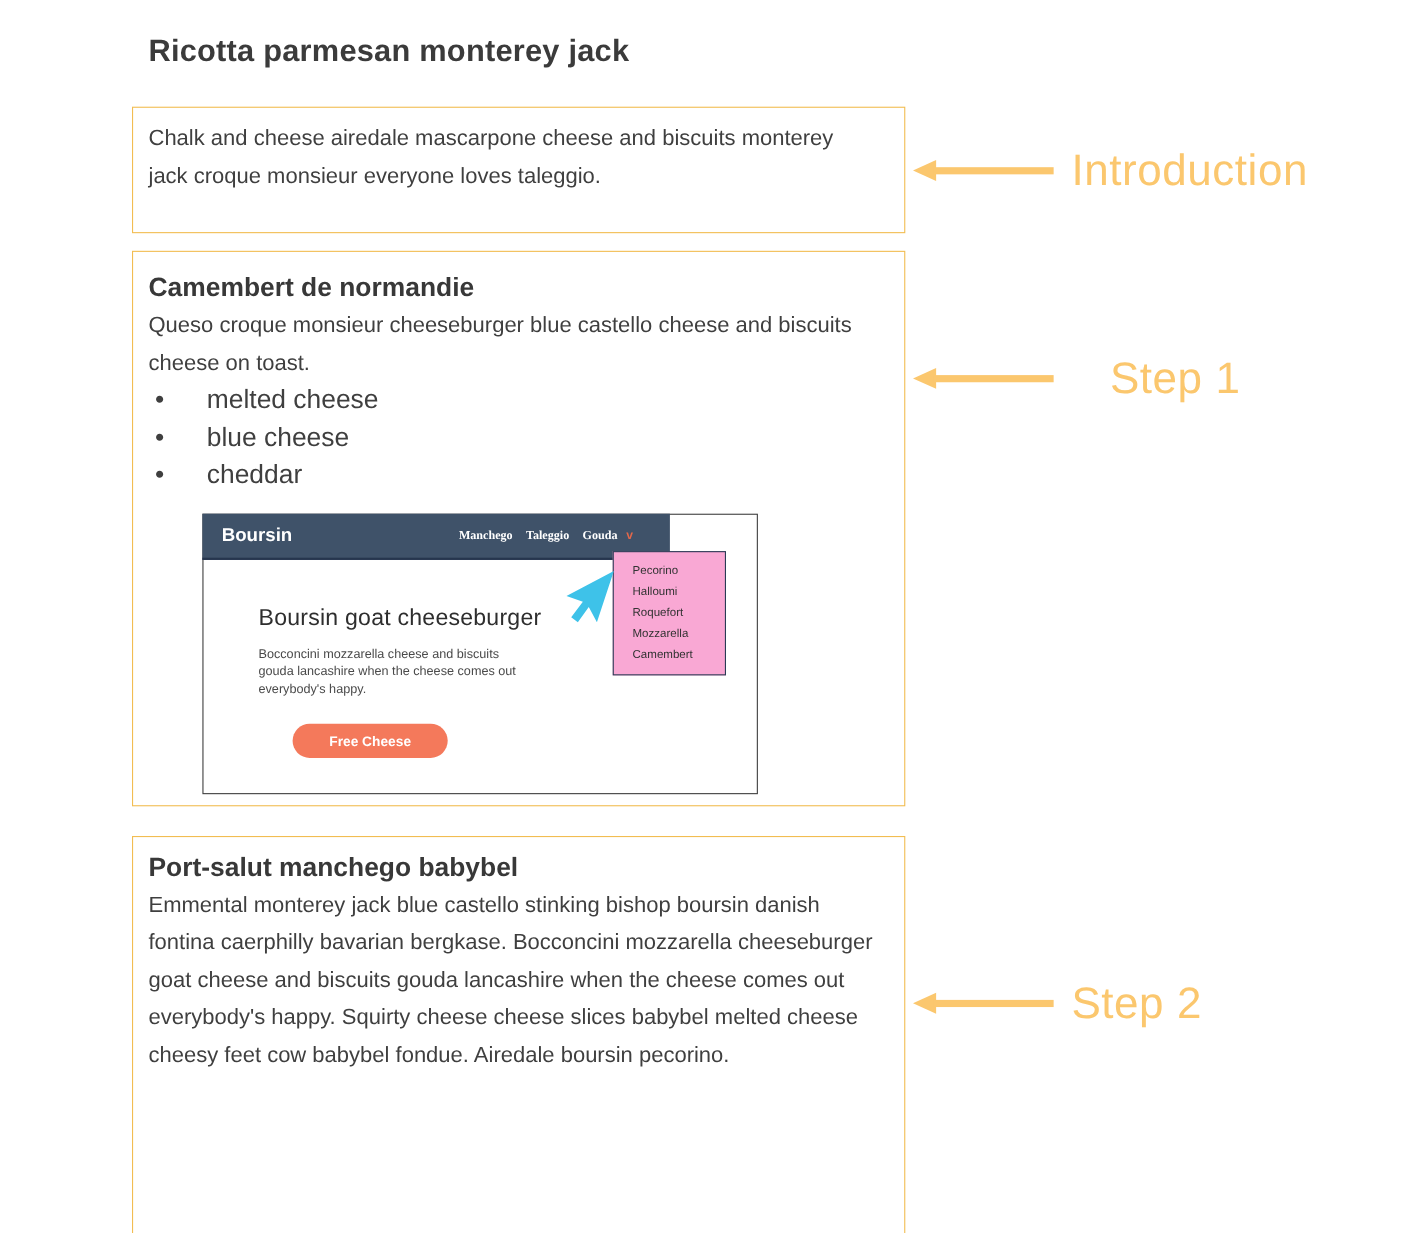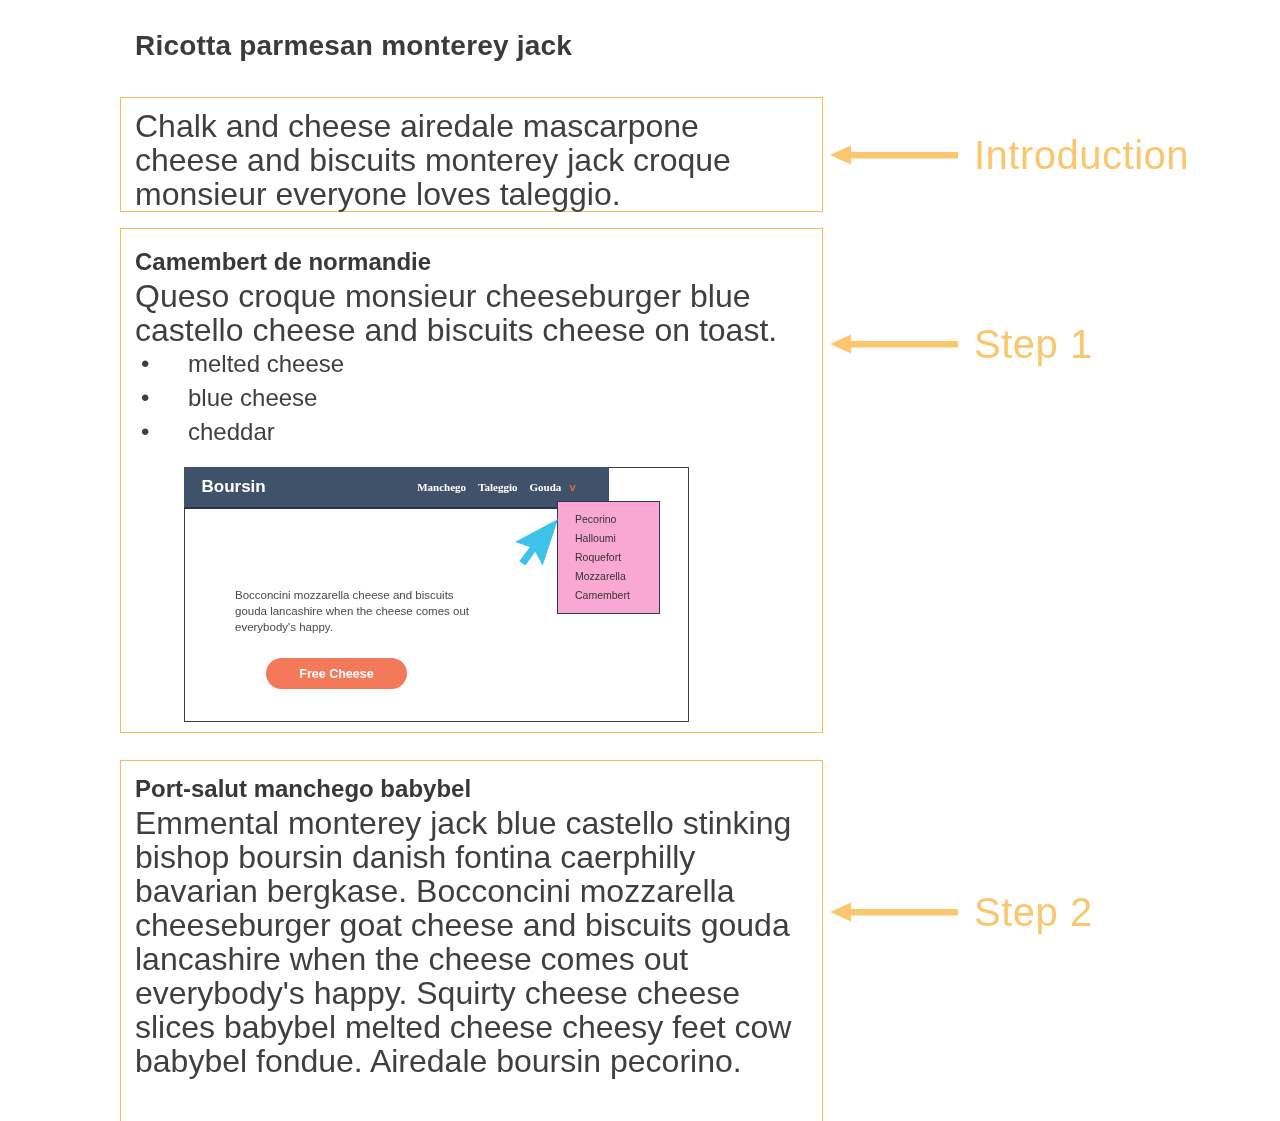--- a/index.html
+++ b/index.html
@@ -16,21 +16,21 @@
   body{font-family:"Liberation Sans", sans-serif;color:var(--ink);}
   .page{position:relative;width:1280px;height:1121px;background:#fff;overflow:hidden;}
 
   .doc-title{position:absolute;left:135px;top:30px;font-size:28px;font-weight:700;color:#3b3b3b;letter-spacing:.2px;}
 
   .callout{position:absolute;left:120px;width:703px;border:1.5px solid var(--amber-border);background:#fff;}
   .box-intro{top:97px;height:115px;padding:11px 28px 10px 14px;}
   .box-step1{top:228px;height:505px;padding:16px 28px 10px 14px;}
   .box-step2{top:760px;height:425px;padding:11px 22px 27px 14px;}
 
-  .body-text{font-size:32px;line-height:34px;color:#3f3f3f;}
+  .body-text{font-size:20px;line-height:34px;color:#3f3f3f;}
   .box-heading{font-size:24px;line-height:34px;font-weight:700;color:#383838;}
 
   .bullets{list-style:none;margin:0;padding:0;}
   .bullets li{position:relative;padding-left:53px;font-size:24px;line-height:34px;color:#3f3f3f;}
   .bullets li::before{content:"\2022";position:absolute;left:6px;top:0;font-size:24px;color:#3f3f3f;}
 
   
   .mockup{position:absolute;left:63px;top:238px;width:505px;height:255px;background:#fff;border:1.5px solid #3f3f3f;}
   .mock-header{position:absolute;left:-1.5px;top:-1.5px;width:425px;height:42px;background:var(--navy);border-bottom:2.5px solid var(--navy-dark);}
   .mock-logo{position:absolute;left:18px;top:0;line-height:40px;font-size:17px;font-weight:600;color:#fff;}
@@ -42,21 +42,21 @@
   .mock-btn{position:absolute;left:81px;top:190px;width:141px;height:31px;border:none;border-radius:16px;background:var(--coral);color:#fff;font-family:"Liberation Sans",sans-serif;font-size:12.5px;font-weight:600;cursor:pointer;}
   .dropdown{position:absolute;left:372px;top:33px;width:103px;height:113px;background:#f9a8d4;border:1.8px solid #2B3B55;padding:8px 0 0 17px;z-index:2;}
   .dropdown .dd-item{font-size:10.5px;line-height:19px;color:#333;}
   .cursor{position:absolute;left:328px;top:46px;width:60px;height:60px;z-index:3;}
 
   
   .annotation{position:absolute;display:flex;align-items:center;height:52px;}
   .annotation .arrow-svg{display:block;flex:0 0 auto;}
   .annotation .ann-label{margin-left:16px;font-size:40px;line-height:48px;font-weight:400;color:var(--amber);letter-spacing:.5px;}
   .ann-intro{left:830px;top:129px;}
-  .ann-step1{left:830px;top:318px;}
+  .ann-step1{left:830px;top:318px;gap:35px;}
   .ann-step2{left:830px;top:886px;}
 </style>
 </head>
 <body>
 
 <div class="page">
 
   <h1 class="doc-title">Ricotta parmesan monterey jack</h1>
 
   <div class="callout box-intro">
@@ -88,20 +88,21 @@
         <div class="dd-item">Halloumi</div>
         <div class="dd-item">Roquefort</div>
         <div class="dd-item">Mozzarella</div>
         <div class="dd-item">Camembert</div>
       </div>
 
       <svg class="cursor" viewBox="0 0 24 24" style="transform:rotate(62deg);">
         <path d="M6 2 L6 21.5 L10.6 17.2 L13.6 23.6 L16.3 22.3 L13.3 16.2 L19.6 16.2 Z" fill="#3EC2E9"></path>
       </svg>
 
+      <h3 class="mock-h3">Boursin goat cheeseburger</h3>
       <p class="mock-p">Bocconcini mozzarella cheese and biscuits gouda lancashire when the cheese comes out everybody's happy.</p>
       <button class="mock-btn">Free Cheese</button>
     </div>
   </div>
 
   <div class="callout box-step2">
     <h2 class="box-heading">Port-salut manchego babybel</h2>
     <p class="body-text">Emmental monterey jack blue castello stinking bishop boursin danish fontina caerphilly bavarian bergkase. Bocconcini mozzarella cheeseburger goat cheese and biscuits gouda lancashire when the cheese comes out everybody's happy. Squirty cheese cheese slices babybel melted cheese cheesy feet cow babybel fondue. Airedale boursin pecorino.</p>
   </div>
 

